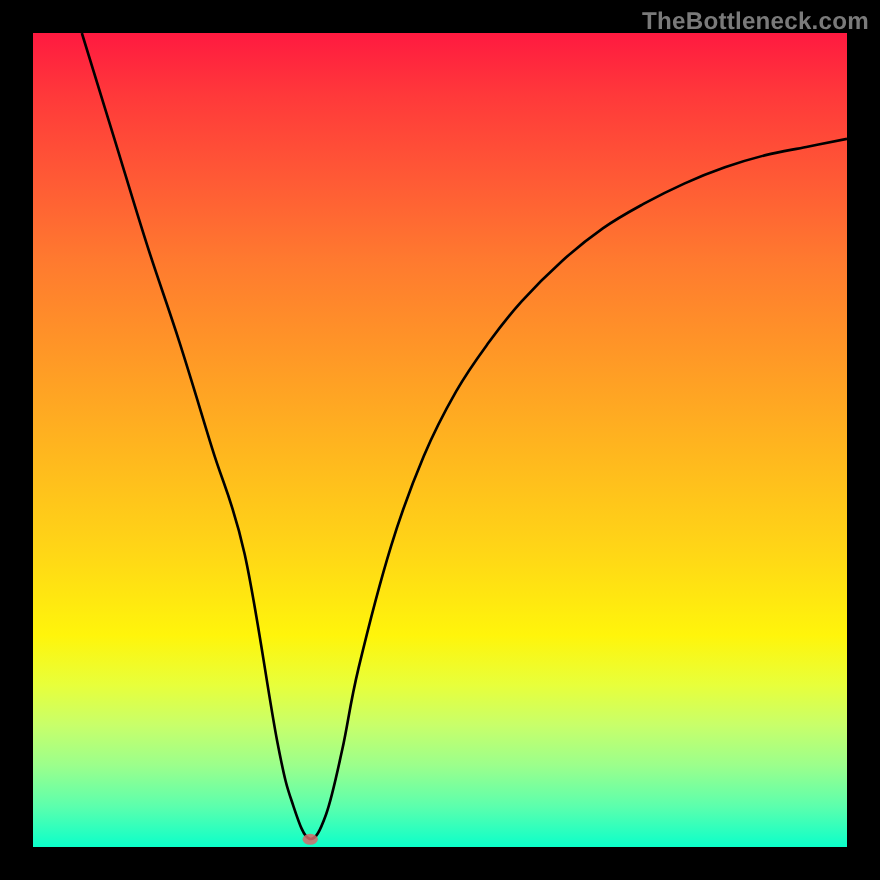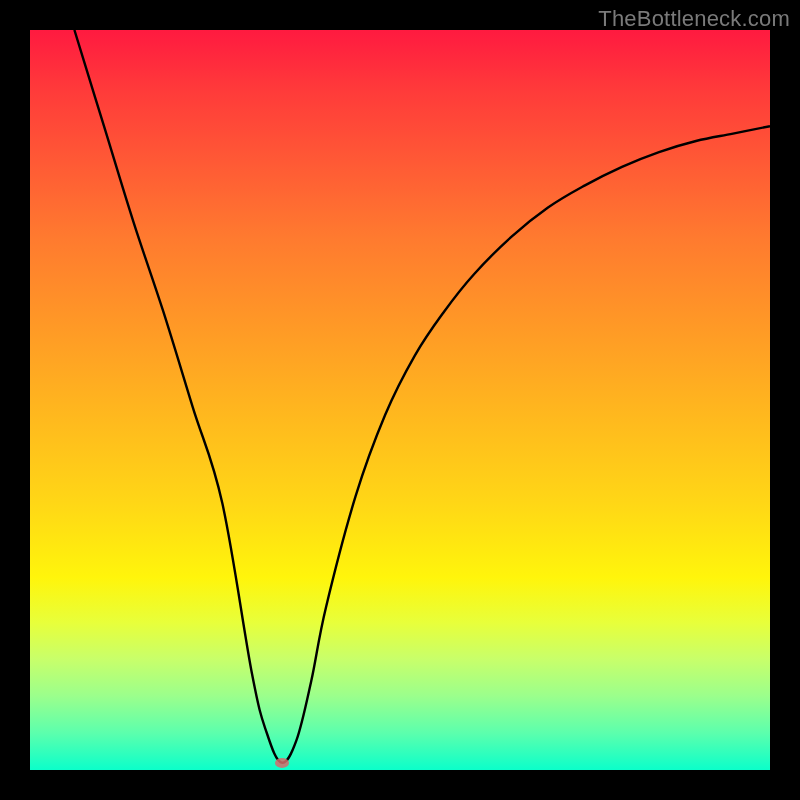--- a/index.html
+++ b/index.html
@@ -38,21 +38,21 @@
       #5cffad 95%,
       #0bffca 100%
     );
   }
   .watermark {
     position: absolute;
     top: 6px;
     right: 10px;
     color: #7a7a7a;
     font-size: 22px;
-    font-weight: 400;
+    font-weight: 700;
     letter-spacing: 0.2px;
     user-select: none;
   }
   svg.curve {
     position: absolute;
     left: 0;
     top: 0;
     width: 740px;
     height: 740px;
   }

